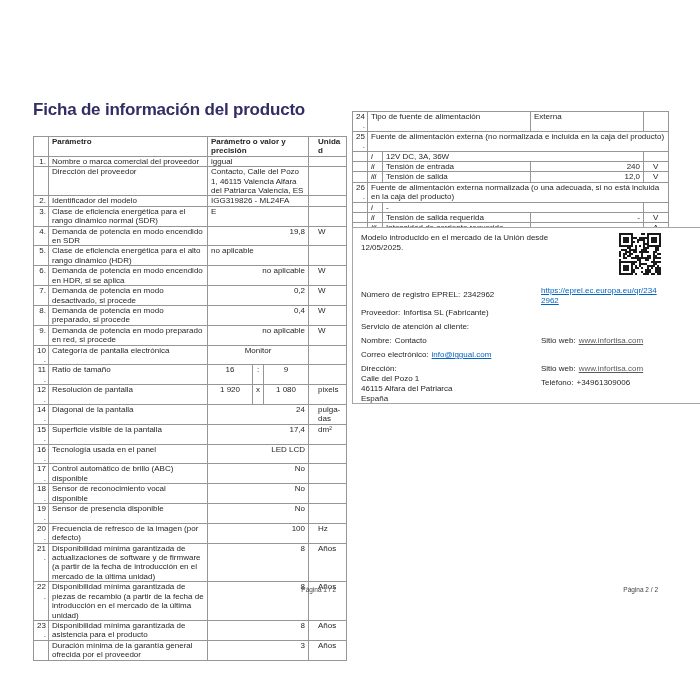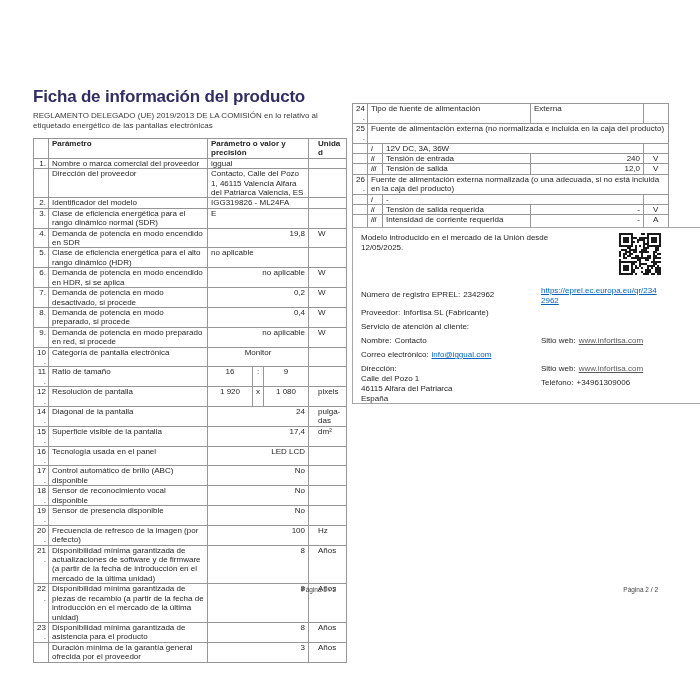--- a/index.html
+++ b/index.html
@@ -4,29 +4,29 @@
 <style>
   html,body{margin:0;padding:0;}
   body{
     width:700px;height:700px;background:#ffffff;
     font-family:"Liberation Sans",sans-serif;color:#262626;
     position:relative;overflow:hidden;
     --title-color:#322d63;--link-blue:#0563c1;--link-gray:#595959;
   }
   .sheet{position:absolute;inset:0;background:#fff;}
   .page{position:absolute;}
-  .p1{left:33px;top:87px;width:313px;}
+  .p1{left:33px;top:100px;width:313px;}
   .p2{left:352px;top:95px;width:316px;}
   h1.title{
     margin:0;font-size:17px;line-height:20px;font-weight:700;
     color:var(--title-color);letter-spacing:-0.2px;
   }
   .sub{margin:4px 0 0 0;font-size:8px;line-height:9.5px;color:#3a3a3a;}
   table.t{
-    border-collapse:collapse;table-layout:fixed;margin-top:8px;
+    border-collapse:collapse;table-layout:fixed;margin-top:16px;
     font-size:8px;line-height:9.4px;color:#262626;
   }
   .t1{width:313px;}
   .t2{width:316px;margin-top:0;}
   .t td,.t th{
     border:1px solid #969696;padding:0 3px;vertical-align:top;
     overflow:hidden;word-wrap:break-word;
   }
   .t th{text-align:left;font-weight:700;}
   .t .num{text-align:right;padding-right:2px;}
@@ -61,21 +61,20 @@
   .qr{position:absolute;left:266px;top:5px;width:42px;height:42px;}
   .addr{line-height:10px;}
 </style>
 </head>
 <body style="--title-color: #322d63; --link-blue: #0563c1; --link-gray: #595959;">
 
 <div class="sheet">
 
   <section class="page p1">
     <h1 class="title">Ficha de información del producto</h1>
-    <p class="sub">REGLAMENTO DELEGADO (UE) 2019/2013 DE LA COMISIÓN en lo relativo al etiquetado energético de las pantallas electrónicas</p>
     <table class="t t1">
       <colgroup>
         <col style="width:15px">
           <col style="width:159px">
         <col style="width:45px">
           <col style="width:11px">
           <col style="width:45px">
         <col style="width:38px">
       </colgroup>
       <thead>

